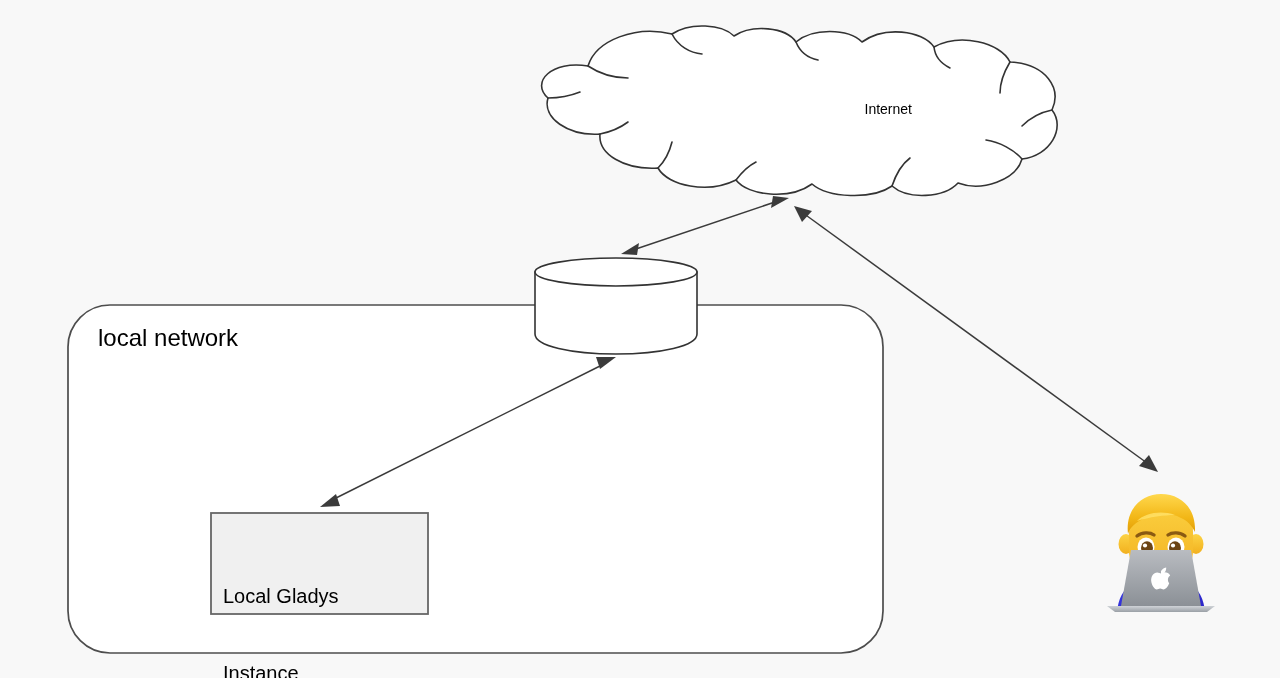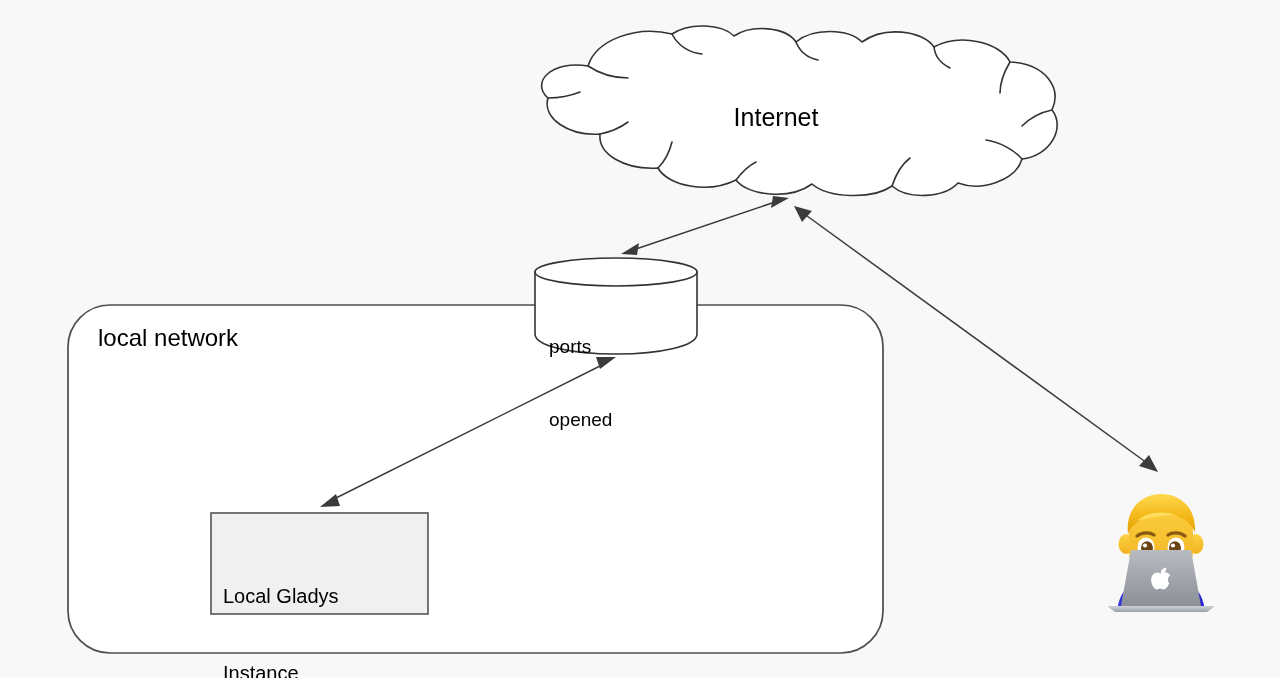--- a/index.html
+++ b/index.html
@@ -70,22 +70,22 @@
     color: #000000;
     font-family: "Liberation Sans", sans-serif;
     white-space: pre;
     line-height: 1.28;
     user-select: none;
   }
   #label-internet {
     left: 640px;
     top: 101px;
     width: 272px;
-    text-align: center;
-    font-size: 25px;
+    text-align: right;
+    font-size: 14px;
   }
   #label-ports {
     left: 549px;
     top: 286px;
     font-size: 19px;
   }
   #label-localnetwork {
     left: 98px;
     top: 323px;
     font-size: 24px;
@@ -177,24 +177,20 @@
     <g>
       <line class="edge-line" x1="330" y1="501" x2="606" y2="363"></line>
       <polygon class="arrow-head" points="320,507 336,494 340,506"></polygon>
       <polygon class="arrow-head" points="616,357 600,369 596,357"></polygon>
     </g>
 
   </svg>
 
   <div class="diagram-label" id="label-internet">Internet</div>
 
-  <div class="diagram-label" id="label-ports">
-    <div>ports</div>
-    <div>opened</div>
-  </div>
 
   <div class="diagram-label" id="label-localnetwork">local network</div>
 
   <div class="diagram-label" id="label-gladys">
     <div>Local Gladys</div>
     <div>Instance</div>
   </div>
 
   <div id="person-emoji">
     <svg width="116" height="124" viewBox="0 0 116 124">

